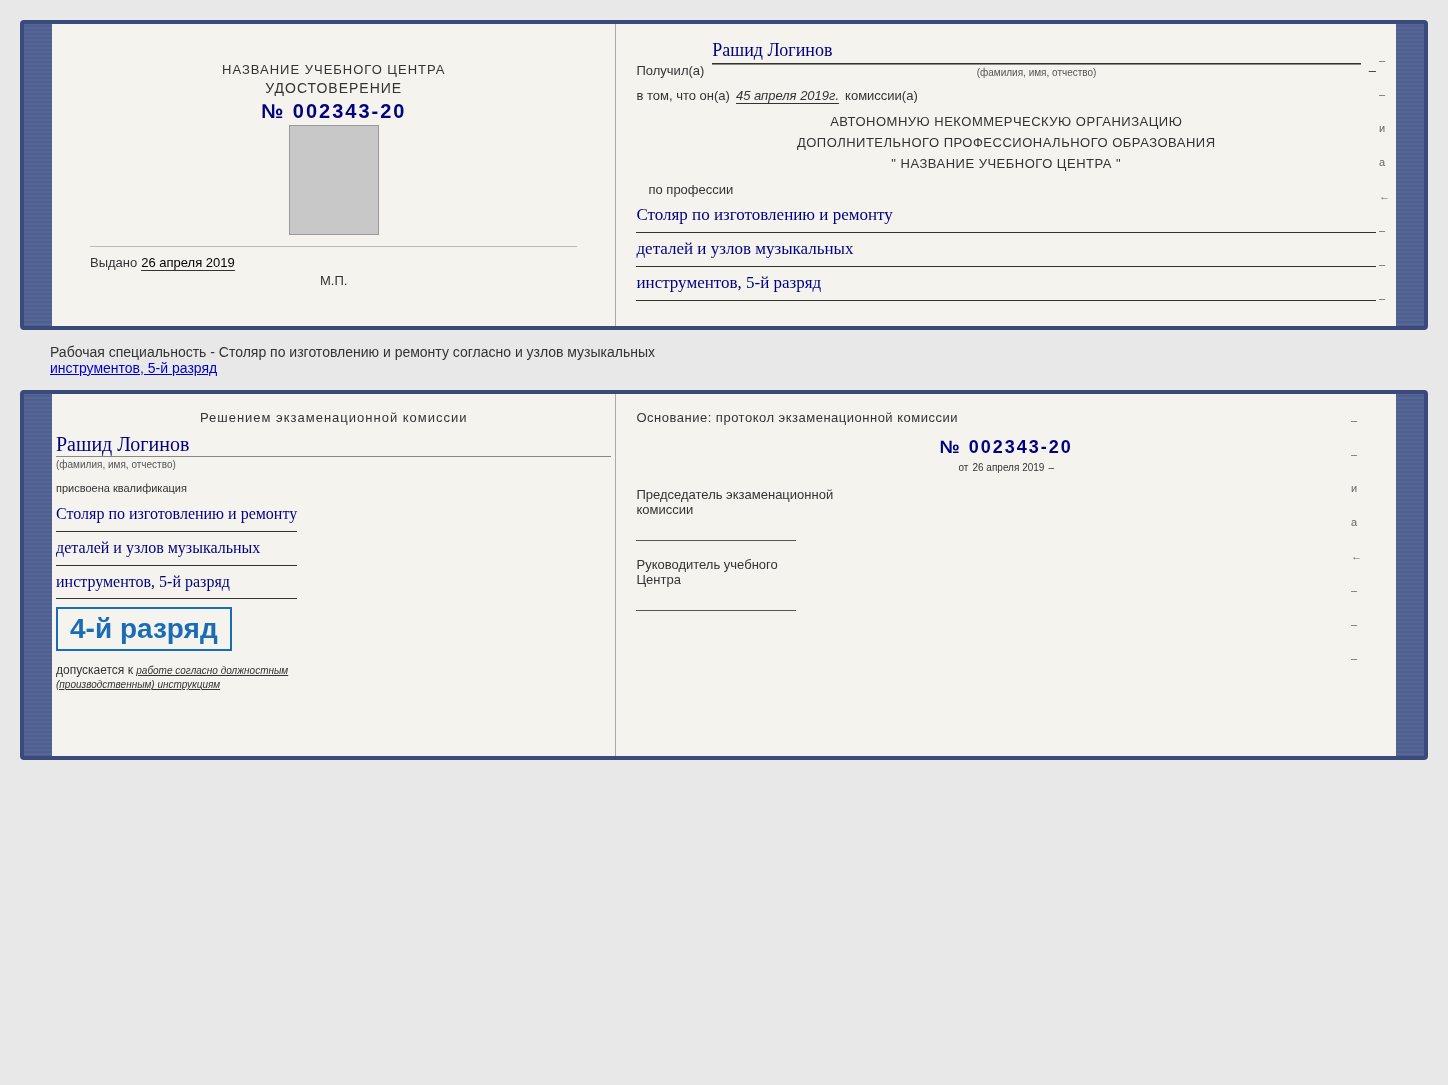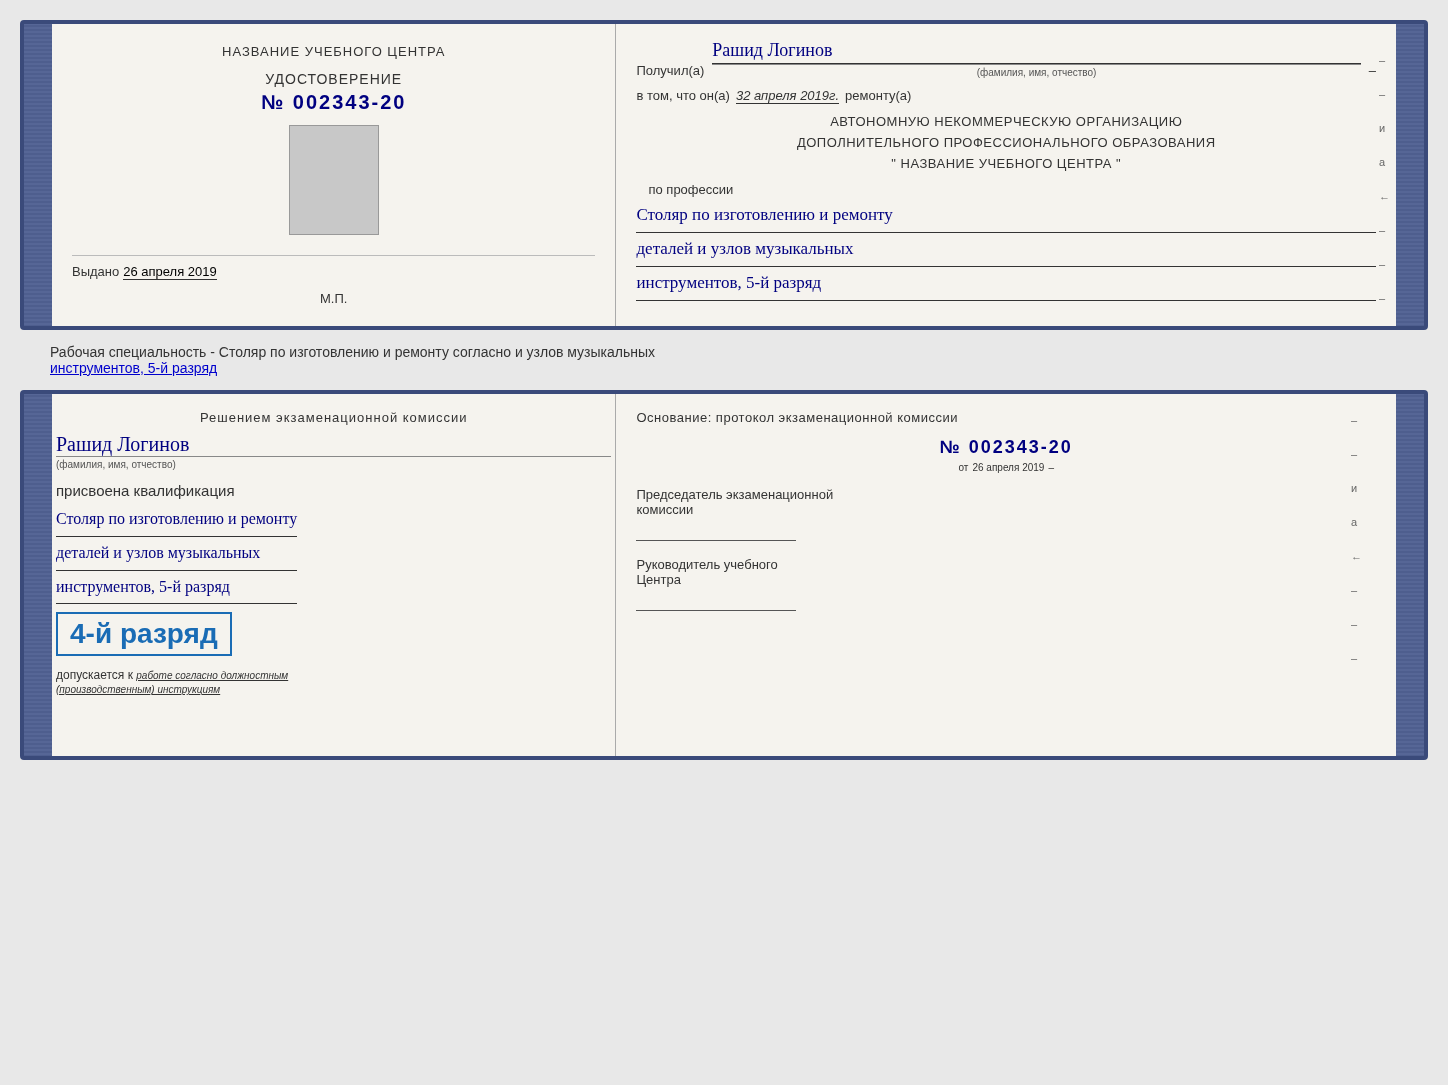--- a/index.html
+++ b/index.html
@@ -48,21 +48,21 @@
 
     .card-content {
       flex: 1;
       display: flex;
     }
 
     
     .doc-left {
       width: 42%;
       border-right: 1px solid #aaa;
-      padding: 20px;
+      padding: 38px;
       display: flex;
       flex-direction: column;
       align-items: center;
       justify-content: space-between;
     }
 
     
     .doc-right {
       flex: 1;
       padding: 16px 20px;
@@ -243,21 +243,21 @@
 
     .person-subtitle {
       font-size: 10px;
       color: #555;
       border-top: 1px solid #888;
       display: block;
       padding-top: 2px;
     }
 
     .prisvoena-text {
-      font-size: 15px;
+      font-size: 11px;
       color: #333;
       margin: 8px 0 6px;
     }
 
     .qualification-cursive {
       font-family: 'Segoe Script', 'Comic Sans MS', cursive;
       font-size: 16px;
       color: #000080;
       line-height: 1.8;
     }
@@ -380,22 +380,22 @@
           <span>Получил(а)</span>
           <div style="display:flex; flex-direction:column; flex:1;">
             <span class="recipient-name">Рашид Логинов</span>
             <div class="subtitle-small">(фамилия, имя, отчество)</div>
           </div>
           <span style="font-size:13px;">–</span>
         </div>
 
         <div class="vtom-row">
           <span>в том, что он(а)</span>
-          <span class="vtom-date">32 апреля 2019г.</span>
-          <span>ремонту(а)</span>
+          <span class="vtom-date">45 апреля 2019г.</span>
+          <span>комиссии(а)</span>
         </div>
 
         <div class="org-block">
           <div>АВТОНОМНУЮ НЕКОММЕРЧЕСКУЮ ОРГАНИЗАЦИЮ</div>
           <div>ДОПОЛНИТЕЛЬНОГО ПРОФЕССИОНАЛЬНОГО ОБРАЗОВАНИЯ</div>
           <div>"   НАЗВАНИЕ УЧЕБНОГО ЦЕНТРА   "</div>
         </div>
 
         <div class="profession-label">по профессии</div>
         <div class="profession-text">

